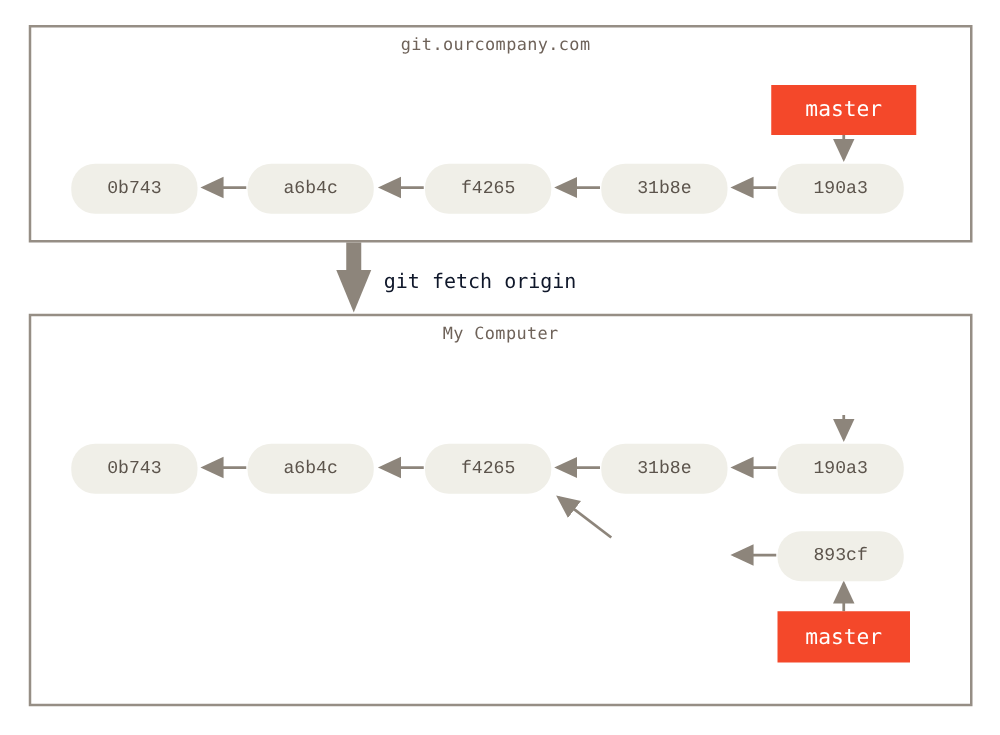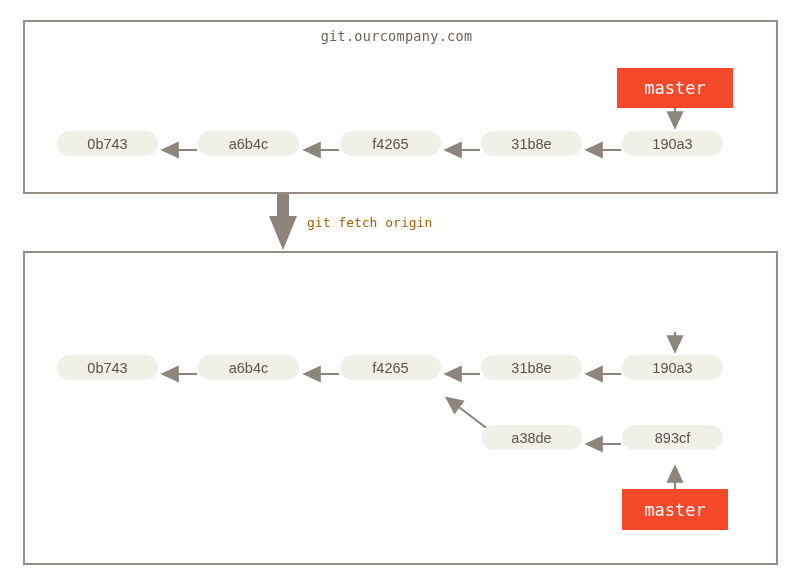--- a/index.html
+++ b/index.html
@@ -32,59 +32,60 @@
     color: #6e6259;
     font-size: 13.5px;
     letter-spacing: 0.3px;
     text-align: center;
     white-space: nowrap;
     font-family: "DejaVu Sans Mono", "Liberation Mono", monospace;
   }
   .commit {
     position: absolute;
     width: 101px;
-    height: 25px;
+    height: 40px;
     border-radius: 19px;
     background: #f0efe8;
     color: #5c544c;
     font-size: 14.5px;
     display: flex;
     align-items: center;
     justify-content: center;
     box-sizing: border-box;
-    font-family: Liberation Sans, sans-serif;
+    font-family: Liberation Mono, monospace;
   }
   .branch {
     position: absolute;
     background: #f4482a;
     color: #ffffff;
     font-size: 17px;
     display: flex;
     align-items: center;
     justify-content: center;
     box-sizing: border-box;
     font-family: "DejaVu Sans Mono", "Liberation Mono", monospace;
   }
   .fetch-label {
     position: absolute;
-    color: #a16207;
-    font-size: 13px;
+    color: #0f172a;
+    font-size: 16px;
     white-space: nowrap;
     font-family: "DejaVu Sans Mono", "Liberation Mono", monospace;
   }
 </style>
 </head>
 <body>
 
 <div id="stage">
 
   <div class="frame" style="left:23px; top:20px; width:755px; height:174px;"></div>
   <div class="frame" style="left:23px; top:251px; width:755px; height:314px;"></div>
 
   <div class="frame-title" style="left:23px; top:28px; width:747px;">git.ourcompany.com</div>
+  <div class="frame-title" style="left:23px; top:259px; width:755px;">My Computer</div>
 
   <svg class="layer" viewBox="0 0 800 588" xmlns="http://www.w3.org/2000/svg">
     <defs>
       <marker id="ah" markerWidth="9" markerHeight="9" refX="7.2" refY="4.5" orient="auto" markerUnits="strokeWidth">
         <path d="M0,0.6 L8.4,4.5 L0,8.4 z" fill="#8d857b"></path>
       </marker>
     </defs>
 
     <g stroke="#8d857b" stroke-width="2.2" fill="none" marker-end="url(#ah)">
       <line x1="197" y1="150" x2="163" y2="150"></line>
@@ -122,18 +123,17 @@
 
   <div class="branch" style="left:617px; top:68px; width:116px; height:40px;">master</div>
 
   <div class="fetch-label" style="left:307px; top:215px;">git fetch origin</div>
 
   <div class="commit" style="left:57px;  top:355px;">0b743</div>
   <div class="commit" style="left:198px; top:355px;">a6b4c</div>
   <div class="commit" style="left:340px; top:355px;">f4265</div>
   <div class="commit" style="left:481px; top:355px;">31b8e</div>
   <div class="commit" style="left:622px; top:355px;">190a3</div>
-  <div class="commit" style="left:481px; top:425px;">a38de</div>
   <div class="commit" style="left:622px; top:425px;">893cf</div>
 
   <div class="branch" style="left:622px; top:489px; width:106px; height:41px;">master</div>
 
 </div>
 
 </body></html>

